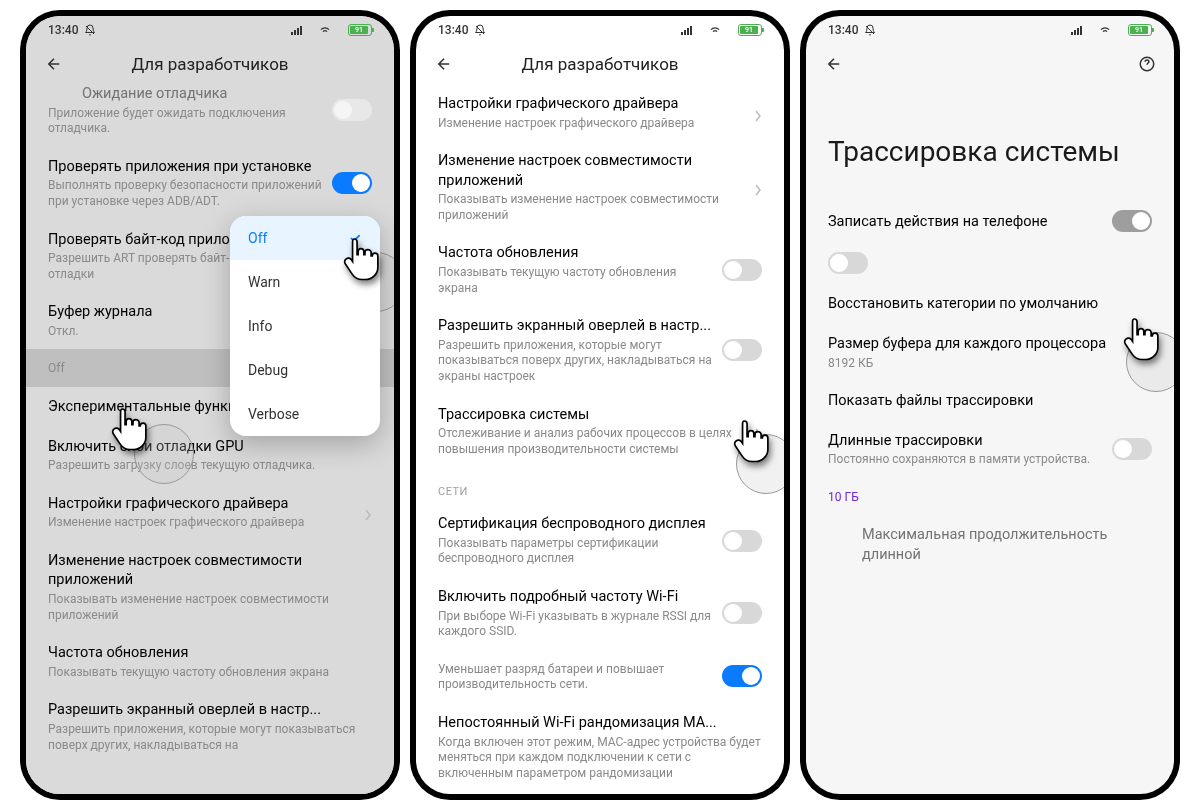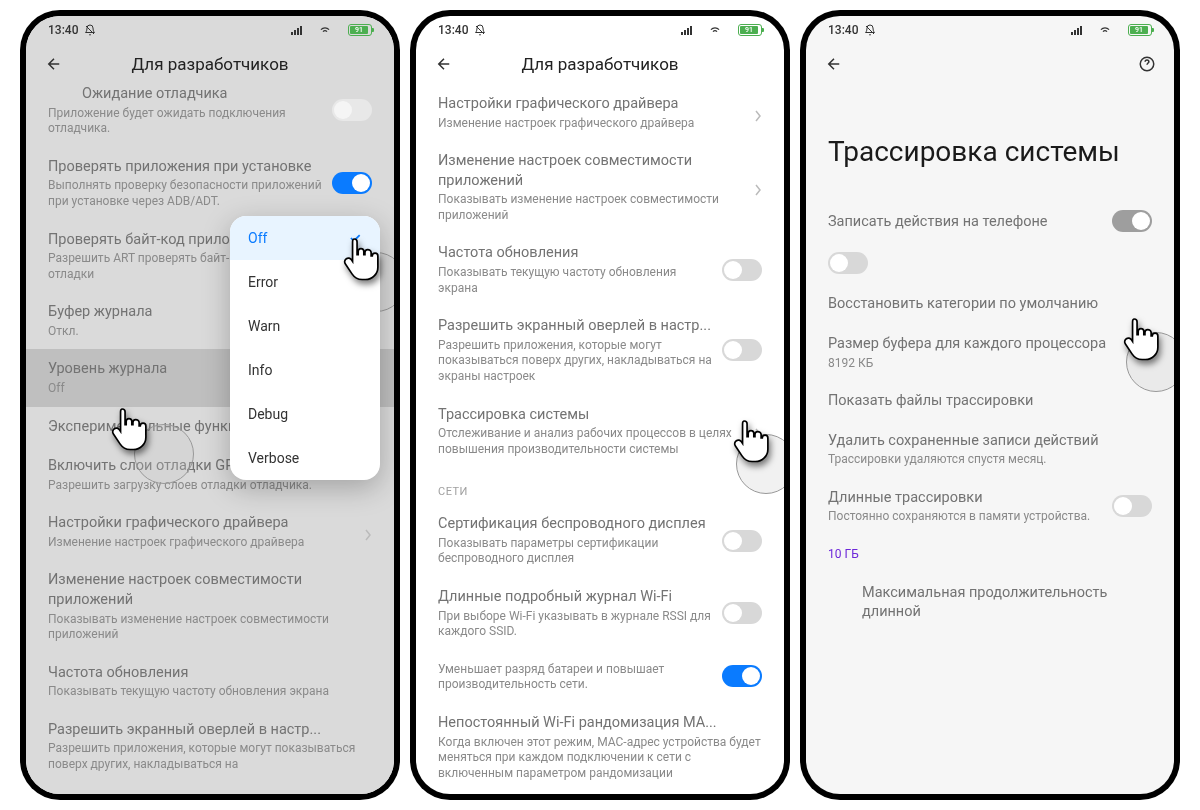--- a/index.html
+++ b/index.html
@@ -92,21 +92,21 @@
   .row {
     padding: 10px 22px;
     display: flex;
     align-items: center;
     justify-content: space-between;
     gap: 10px;
   }
   .row.highlighted { background: rgba(0,0,0,0.12); }
   .row-text { flex: 1; min-width: 0; }
   .row-title {
-    font-size: 14.5px; color: #737373; line-height: 1.35;
+    font-size: 14.5px; color: #000000; line-height: 1.35;
   }
   .row-title.disabled { color: #737373; margin-left: 34px; }
   .row-sub {
     font-size: 12px; color: #8a8a8a; line-height: 1.3; margin-top: 2px;
   }
   .row-sub.disabled { color: #6d28d9; }
   .chevron {
     width: 8px; height: 12px; flex-shrink: 0;
   }
   .chevron svg { width: 100%; height: 100%; }
@@ -236,35 +236,34 @@
 
       <div class="row">
         <div class="row-text">
           <div class="row-title">Буфер журнала</div>
           <div class="row-sub">Откл.</div>
         </div>
       </div>
 
       <div class="row highlighted">
         <div class="row-text">
-          <div class="row-title">Уровень журнала</div>
           <div class="row-sub">Off</div>
         </div>
       </div>
 
       <div class="row">
         <div class="row-text">
           <div class="row-title">Экспериментальные функции</div>
         </div>
       </div>
 
       <div class="row">
         <div class="row-text">
           <div class="row-title">Включить слои отладки GPU</div>
-          <div class="row-sub">Разрешить загрузку слоев отладки отладчика.</div>
+          <div class="row-sub">Разрешить загрузку слоев текущую отладчика.</div>
         </div>
       </div>
 
       <div class="row">
         <div class="row-text">
           <div class="row-title">Настройки графического драйвера</div>
           <div class="row-sub">Изменение настроек графического драйвера</div>
         </div>
         <span class="chevron"><svg viewBox="0 0 8 12" fill="none" stroke="#bbb" stroke-width="1.5">
                 <path d="M2 1l4 5-4 5"></path>
@@ -294,21 +293,20 @@
     </div>
     </div>
 
     <div class="popup">
       <div class="popup-item selected">
         <span>Off</span>
         <span class="check"><svg viewBox="0 0 24 24" fill="none" stroke="currentColor" stroke-width="3">
               <path d="M5 12l5 5L20 7"></path>
             </svg></span>
       </div>
-      <div class="popup-item">Error</div>
       <div class="popup-item">Warn</div>
       <div class="popup-item">Info</div>
       <div class="popup-item">Debug</div>
       <div class="popup-item">Verbose</div>
     </div>
 
     <div class="circle-ghost" style="left:108px; top:408px;"></div>
     <div class="hand-cursor" style="left:76px; top:384px;">
       <svg viewBox="0 0 48 48">
           <path fill="#fff" stroke="#000" stroke-width="1.5" d="M18 8c1.5 0 2.5 1 2.5 2.5V22h1v-3c0-1.4 1-2.5 2.5-2.5s2.5 1 2.5 2.5v3h1v-2c0-1.4 1-2.5 2.5-2.5S33 18.6 33 20v3h1c0-1.4 1-2.5 2.5-2.5S39 21.6 39 23v10c0 6-5 11-11 11h-3c-4 0-7-2-9-5l-6-9c-1-1.5-.5-3.5 1-4.5s3.5-.5 4.5 1l1 1.5V10.5C16.5 9 17 8 18 8z"></path>
@@ -402,21 +400,21 @@
       <div class="section-header">СЕТИ</div>
       <div class="row">
         <div class="row-text">
           <div class="row-title">Сертификация беспроводного дисплея</div>
           <div class="row-sub">Показывать параметры сертификации беспроводного дисплея</div>
         </div>
         <div class="toggle"></div>
       </div>
       <div class="row">
         <div class="row-text">
-          <div class="row-title">Длинные подробный журнал Wi-Fi</div>
+          <div class="row-title">Включить подробный частоту Wi-Fi</div>
           <div class="row-sub">При выборе Wi-Fi указывать в журнале RSSI для каждого SSID.</div>
         </div>
         <div class="toggle"></div>
       </div>
       <div class="row">
         <div class="row-text">
           <div class="row-sub">Уменьшает разряд батареи и повышает производительность сети.</div>
         </div>
         <div class="toggle on"></div>
       </div>
@@ -498,26 +496,20 @@
           <div class="row-sub">8192 КБ</div>
         </div>
       </div>
       <div class="row">
         <div class="row-text">
           <div class="row-title">Показать файлы трассировки</div>
         </div>
       </div>
       <div class="row">
         <div class="row-text">
-          <div class="row-title">Удалить сохраненные записи действий</div>
-          <div class="row-sub">Трассировки удаляются спустя месяц.</div>
-        </div>
-      </div>
-      <div class="row">
-        <div class="row-text">
           <div class="row-title">Длинные трассировки</div>
           <div class="row-sub">Постоянно сохраняются в памяти устройства.</div>
         </div>
         <div class="toggle"></div>
       </div>
       <div class="row">
         <div class="row-text">
           <div class="row-sub disabled">10 ГБ</div>
         </div>
       </div>

